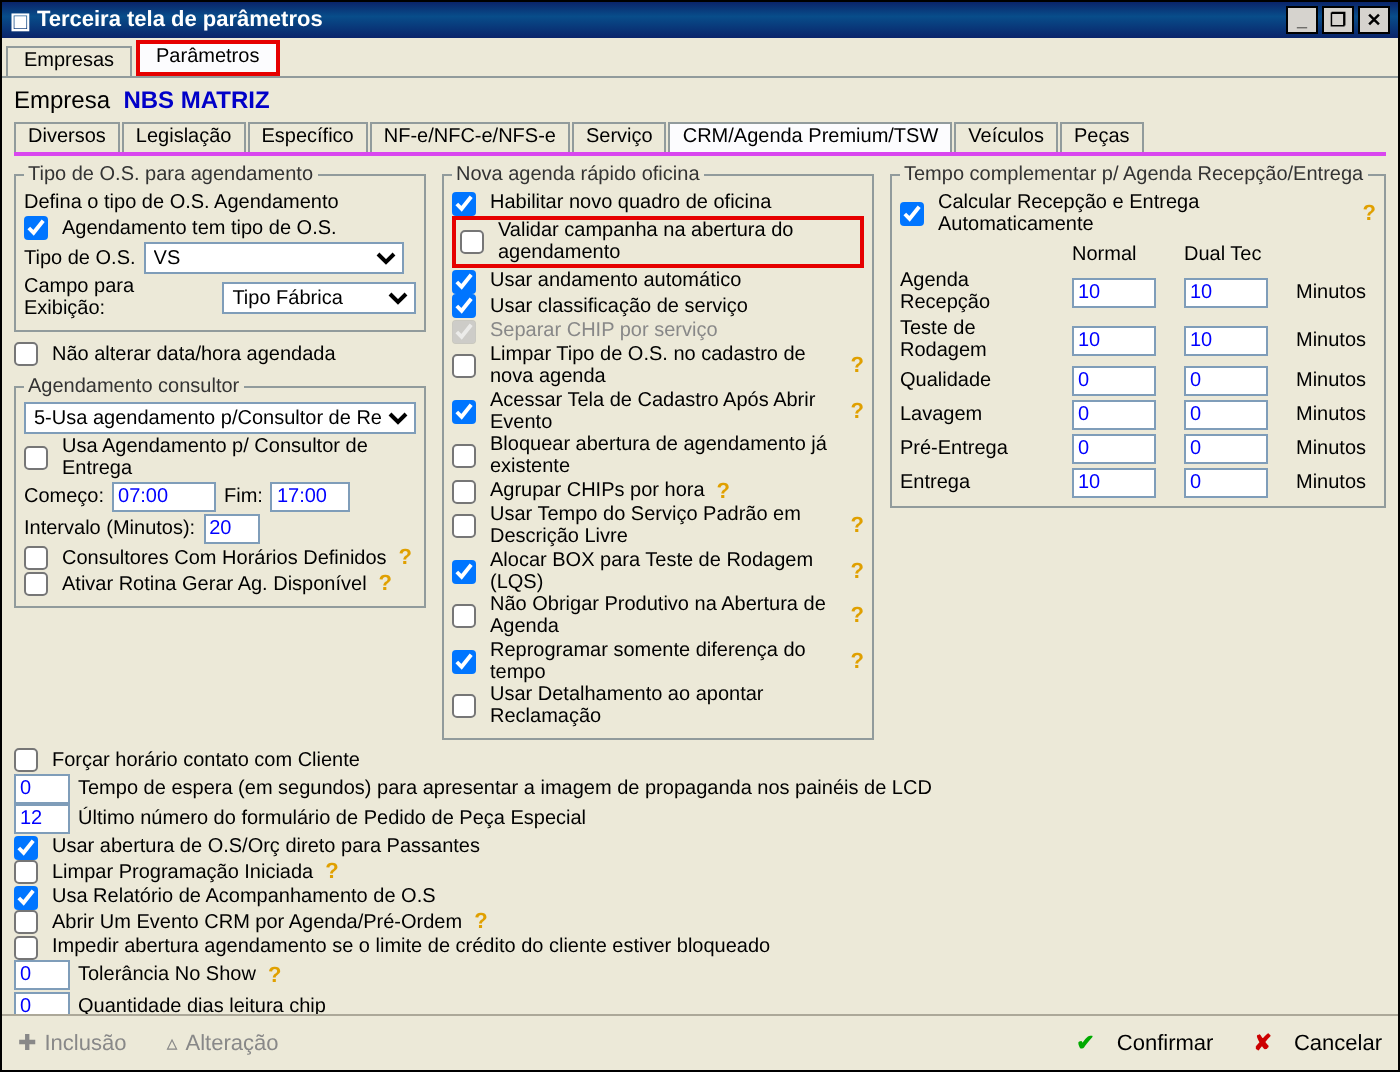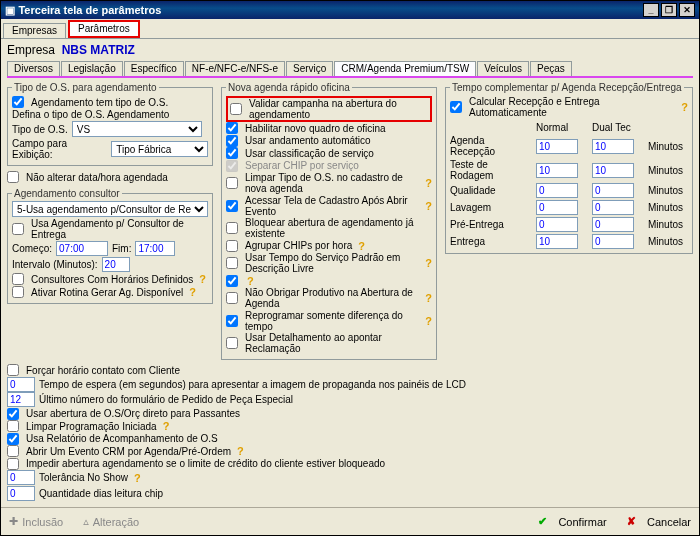--- a/index.html
+++ b/index.html
@@ -77,25 +77,25 @@
       <div class="subtab">Veículos</div>
       <div class="subtab">Peças</div>
     </div>
 
     <div class="body-row">
 
       <div class="left-col">
         <fieldset>
           <legend>Tipo de O.S. para agendamento</legend>
           <div class="row">
+              <label>Defina o tipo de O.S. Agendamento</label>
+            </div>
+          <div class="row">
               <input type="checkbox" checked="" style="">
               <label>Agendamento tem tipo de O.S.</label>
-            </div>
-          <div class="row">
-              <label>Defina o tipo de O.S. Agendamento</label>
             </div>
           <div class="row">
               <label>Tipo de O.S.</label>
             <select style="width:130px"><option>VS</option></select>
             </div>
           <div class="row">
               <label>Campo para Exibição:</label>
             <select style="width:100px"><option>Tipo Fábrica</option></select>
             </div>
         </fieldset>
@@ -131,27 +131,27 @@
               <input type="checkbox" style="">
               <label>Ativar Rotina Gerar Ag. Disponível</label>
               <span class="hint">?</span>
             </div>
         </fieldset>
       </div>
 
       <div class="mid-col">
         <fieldset class="check-stack">
           <legend>Nova agenda rápido oficina</legend>
+          <div class="row">
+              <input type="checkbox" checked="" style="">
+              <label>Habilitar novo quadro de oficina</label>
+            </div>
           <div class="row redbox" style="padding:0 2px">
               <input type="checkbox" style="">
               <label>Validar campanha na abertura do agendamento</label>
-            </div>
-          <div class="row">
-              <input type="checkbox" checked="" style="">
-              <label>Habilitar novo quadro de oficina</label>
             </div>
           <div class="row">
               <input type="checkbox" checked="" style="">
               <label>Usar andamento automático</label>
             </div>
           <div class="row">
               <input type="checkbox" checked="" style="">
               <label>Usar classificação de serviço</label>
             </div>
           <div class="row grey">
@@ -177,20 +177,21 @@
               <label>Agrupar CHIPs por hora</label>
               <span class="hint">?</span>
             </div>
           <div class="row">
               <input type="checkbox" style="">
               <label>Usar Tempo do Serviço Padrão em Descrição Livre</label>
               <span class="hint">?</span>
             </div>
           <div class="row">
               <input type="checkbox" checked="" style="">
+              <label>Alocar BOX para Teste de Rodagem (LQS)</label>
               <span class="hint">?</span>
             </div>
           <div class="row">
               <input type="checkbox" style="">
               <label>Não Obrigar Produtivo na Abertura de Agenda</label>
               <span class="hint">?</span>
             </div>
           <div class="row">
               <input type="checkbox" checked="" style="">
               <label>Reprogramar somente diferença do tempo</label>

